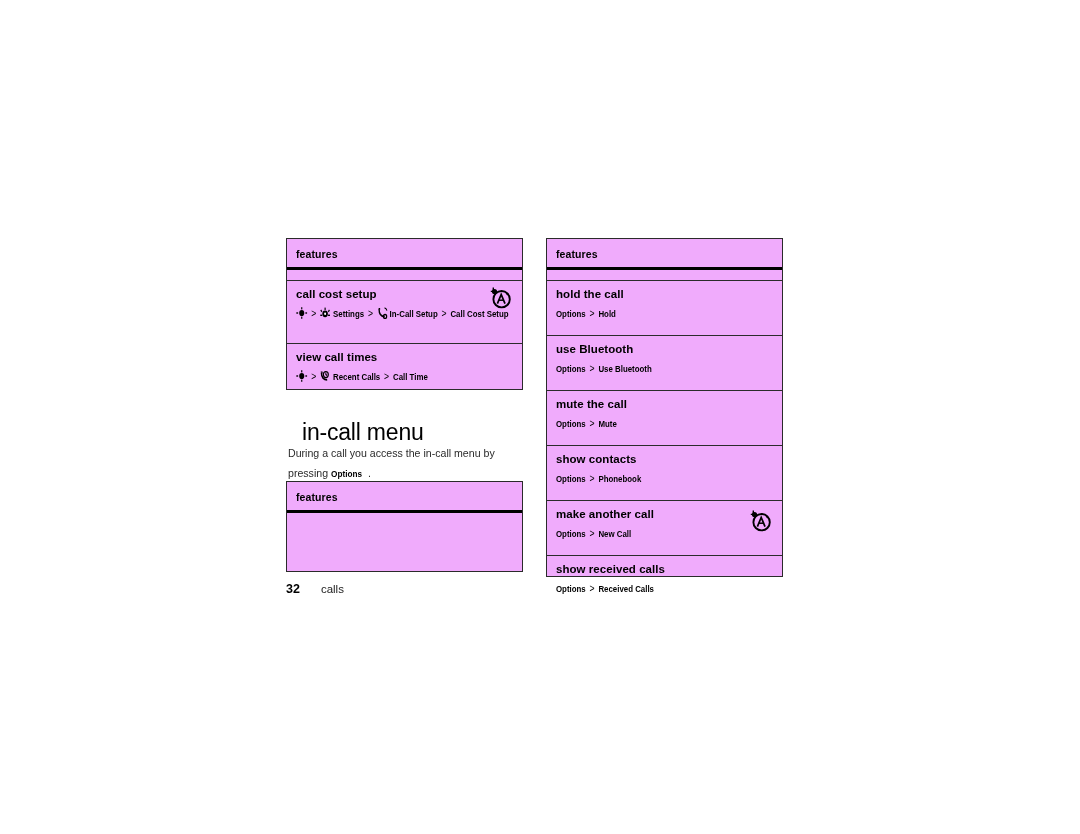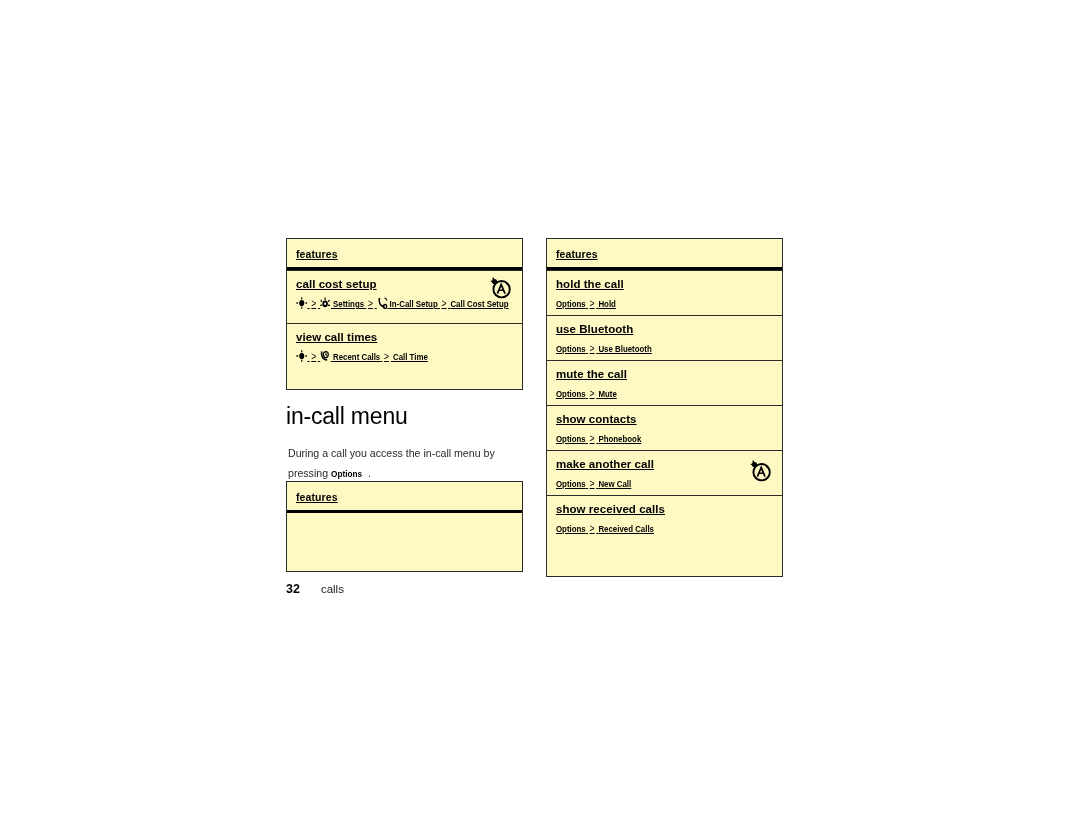--- a/index.html
+++ b/index.html
@@ -22,39 +22,39 @@
     left: 0; top: 0;
     width: 1080px; height: 834px;
     overflow: hidden;
   }
 
   
   .feat-table {
     position: absolute;
     border: 1px solid #2b2b2b;
     box-sizing: border-box;
-    background: #fef9c3;
-    text-decoration: underline;
+    background: #f0abfc;
   }
   .feat-table .thead {
     padding: 5px 8px 5px 9px;
     border-bottom: 3px solid #000;
     box-sizing: border-box;
   }
   .feat-table .thead .hdr {
     font-size: 10.5px;
     font-weight: bold;
     letter-spacing: .1px;
     line-height: 13px;
   }
   .feat-row {
     border-top: 1px solid #2b2b2b;
     padding: 6px 9px 7px 9px;
     box-sizing: border-box;
     position: relative;
+    margin-top: 10px;
   }
   .feat-row:first-of-type { border-top: none; }
 
   .row-title {
     font-size: 11.5px;
     font-weight: bold;
     line-height: 14px;
     letter-spacing: .05px;
     margin: 0 0 6px 0;
   }
@@ -101,21 +101,21 @@
 
   
   #section-heading {
     position: absolute;
     left: 286px;
     top: 402px;
     font-size: 23px;
     font-weight: normal;
     letter-spacing: -0.2px;
     line-height: 28px;
-    margin: 0;
+    margin: 16px;
   }
   #section-para {
     position: absolute;
     left: 280px;
     top: 435px;
     width: 240px;
     font-size: 10.6px;
     line-height: 20px;
     color: #2a2a2a;
     margin: 8px;

